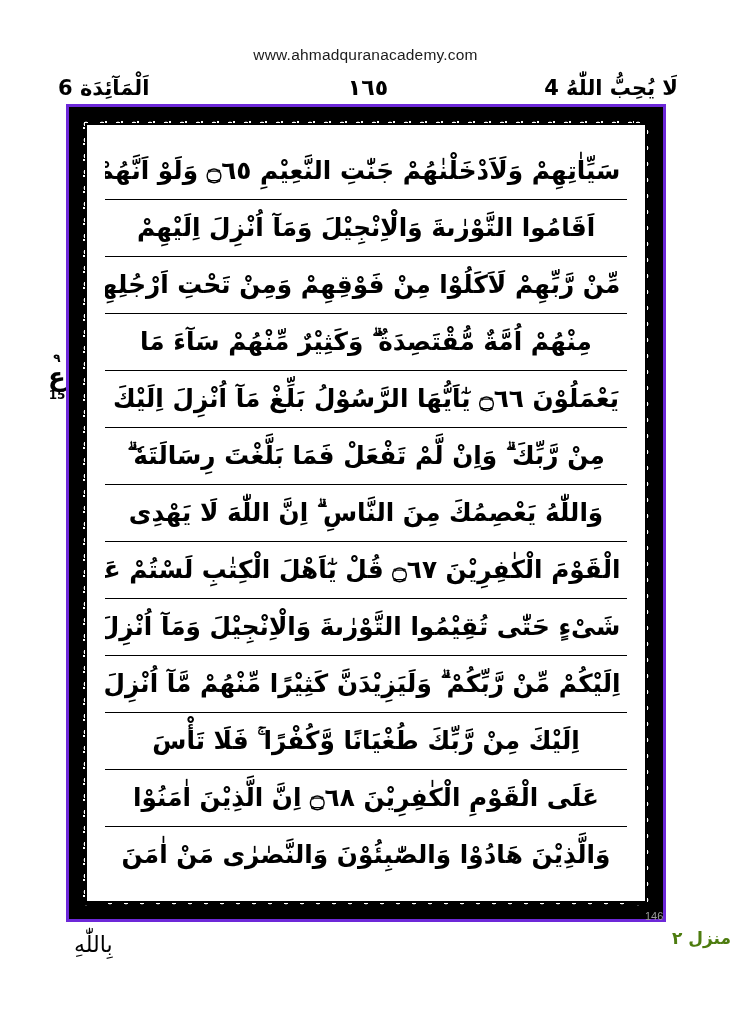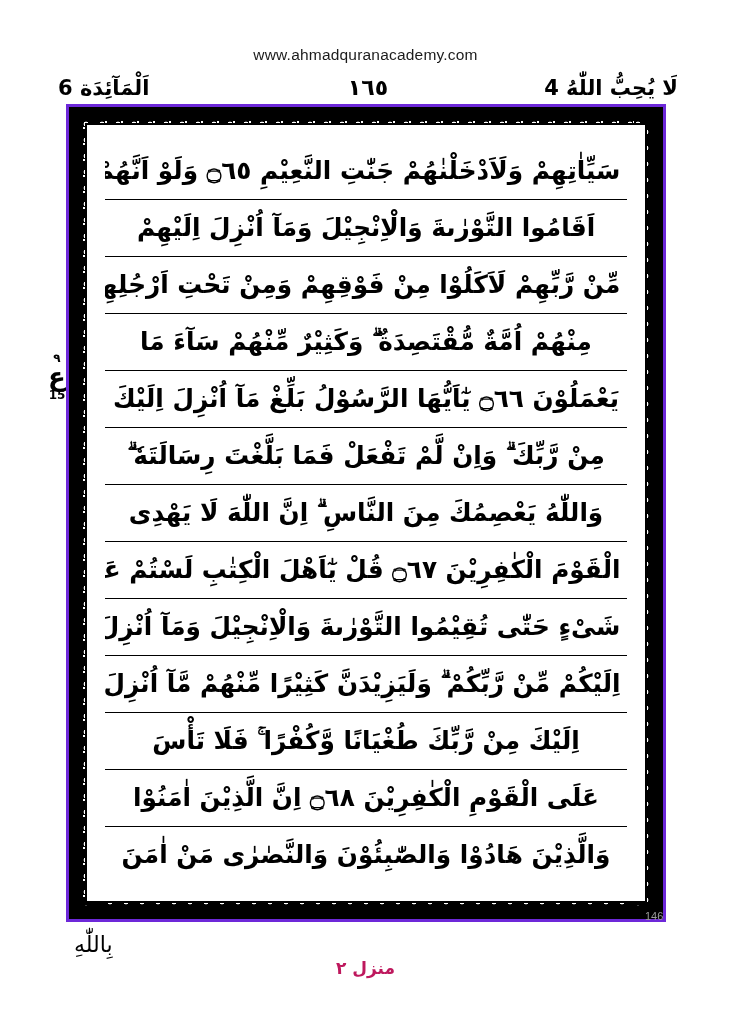--- a/index.html
+++ b/index.html
@@ -179,26 +179,25 @@
     font-size: 10px;
   }
   .ruku-marker .r-bot { font-size: 12px; margin-top: -2px; }
 
   
   .footer-manzil {
     position: absolute;
     top: 928px;
     left: 0;
     width: 731px;
-    text-align: center;
+    text-align: right;
     font-family: "DejaVu Sans", sans-serif;
     font-size: 17px;
     font-weight: 700;
-    color: #be185d;
-    margin-top: 30px;
+    color: #4d7c0f;
   }
   .footer-catchword {
     position: absolute;
     top: 932px;
     left: 74px;
     font-family: "DejaVu Sans", sans-serif;
     font-size: 22px;
     font-weight: 400;
     color: #000;
     direction: rtl;

